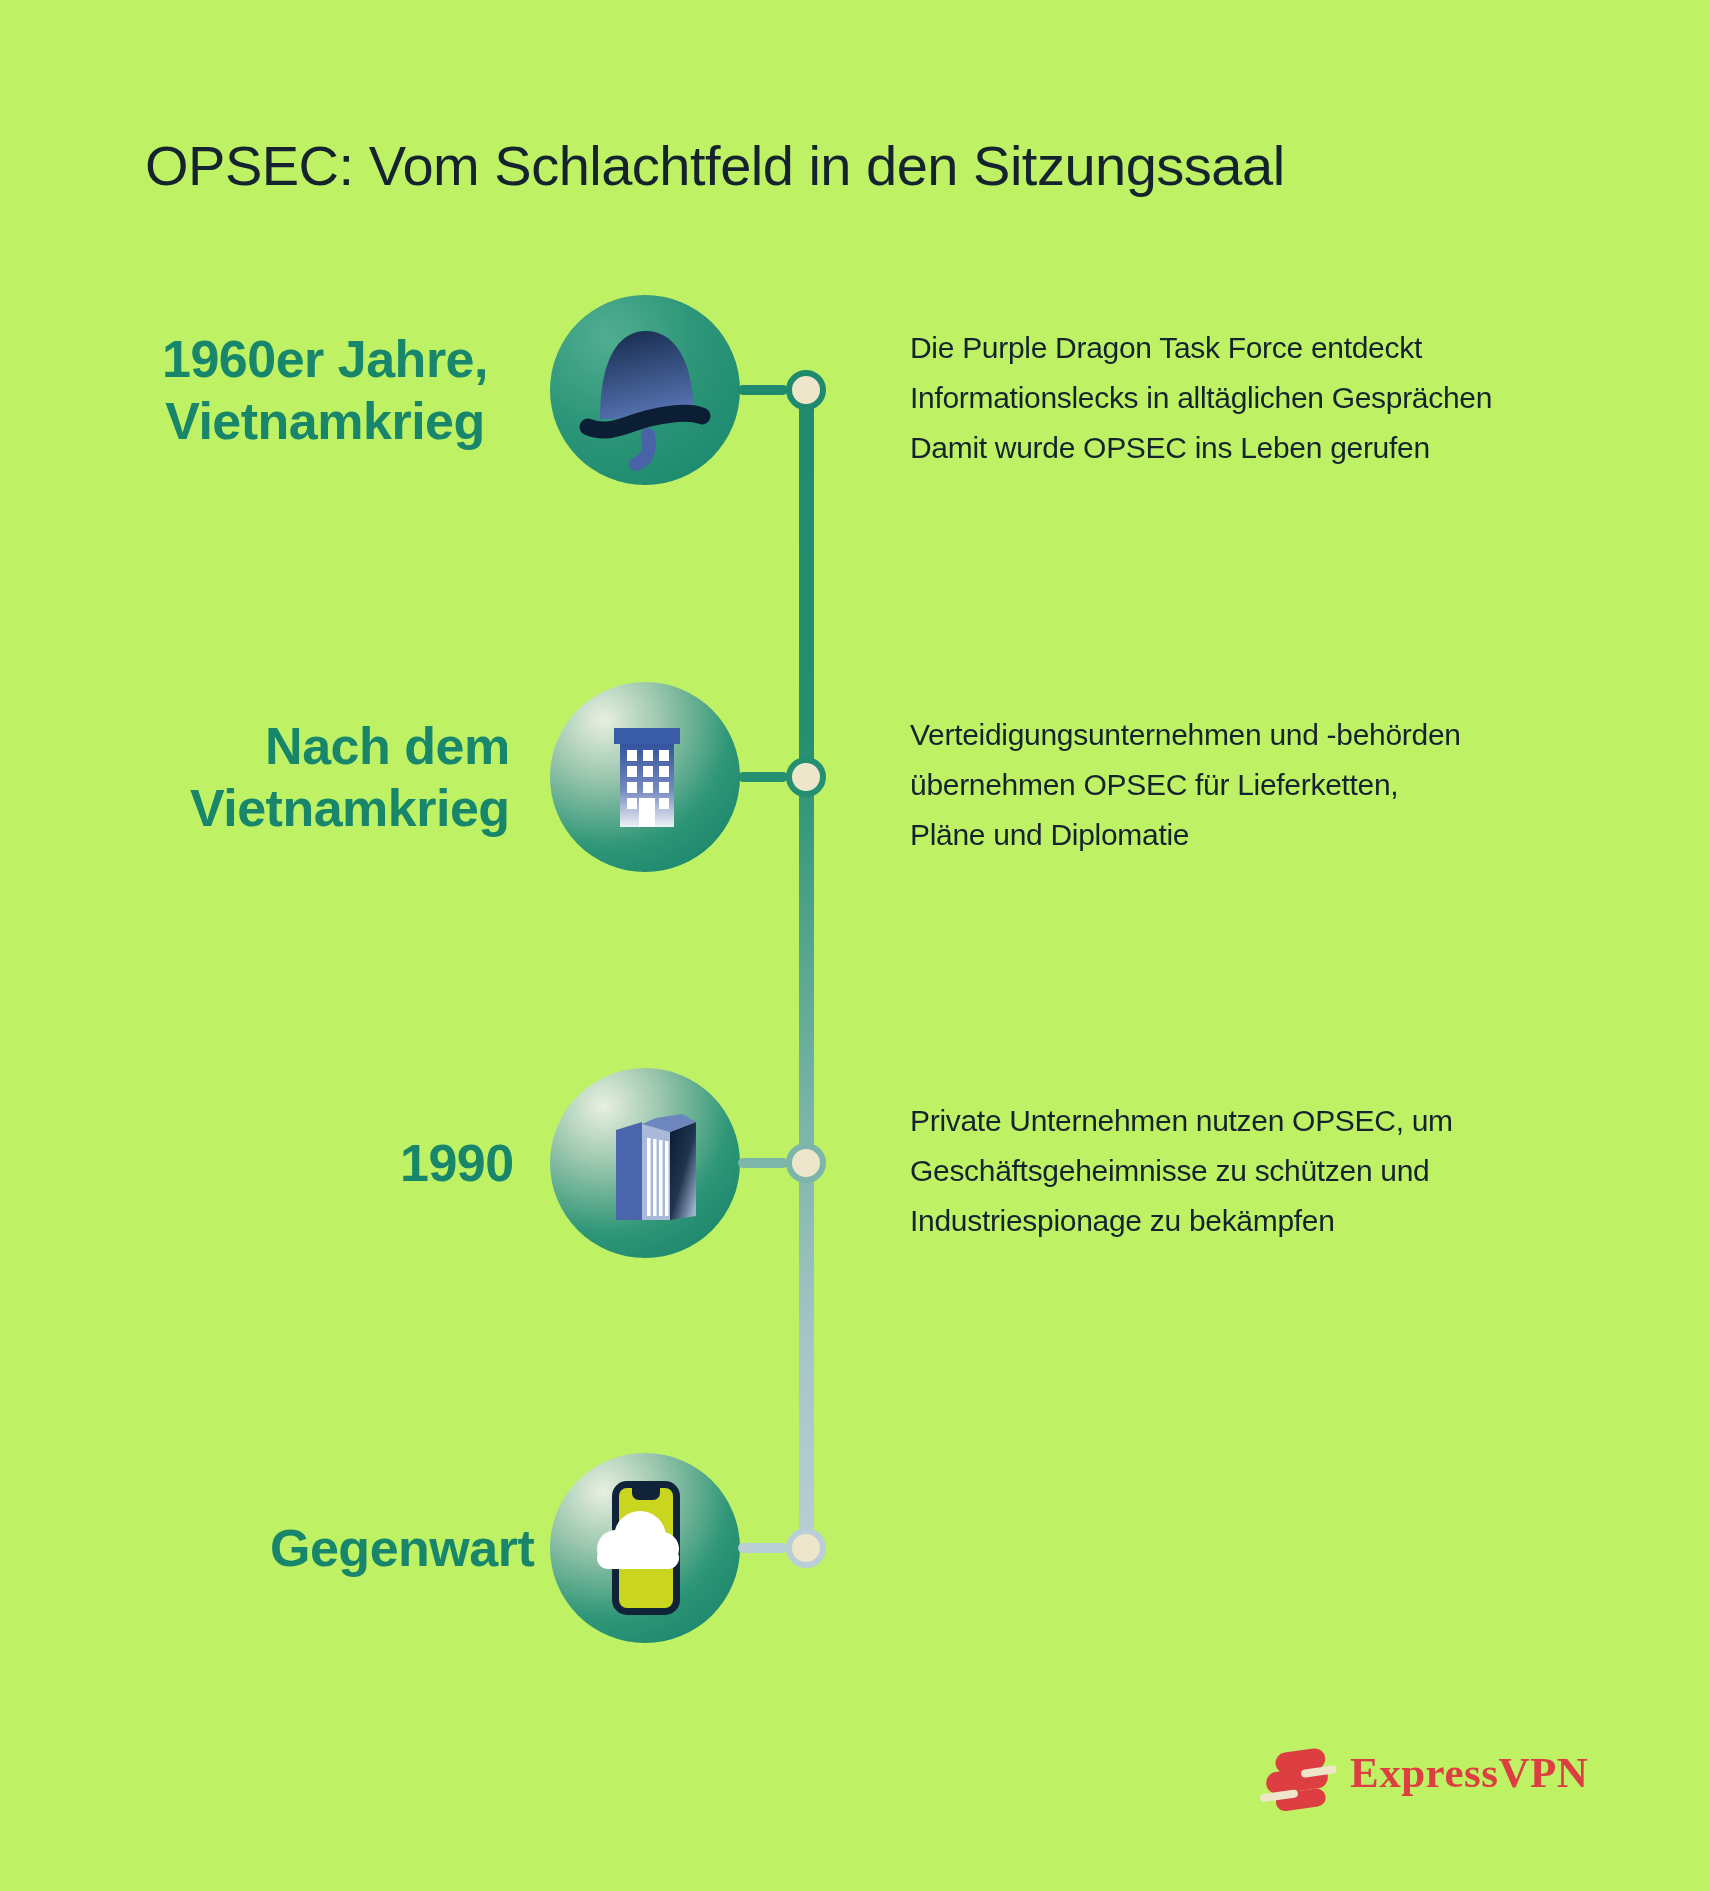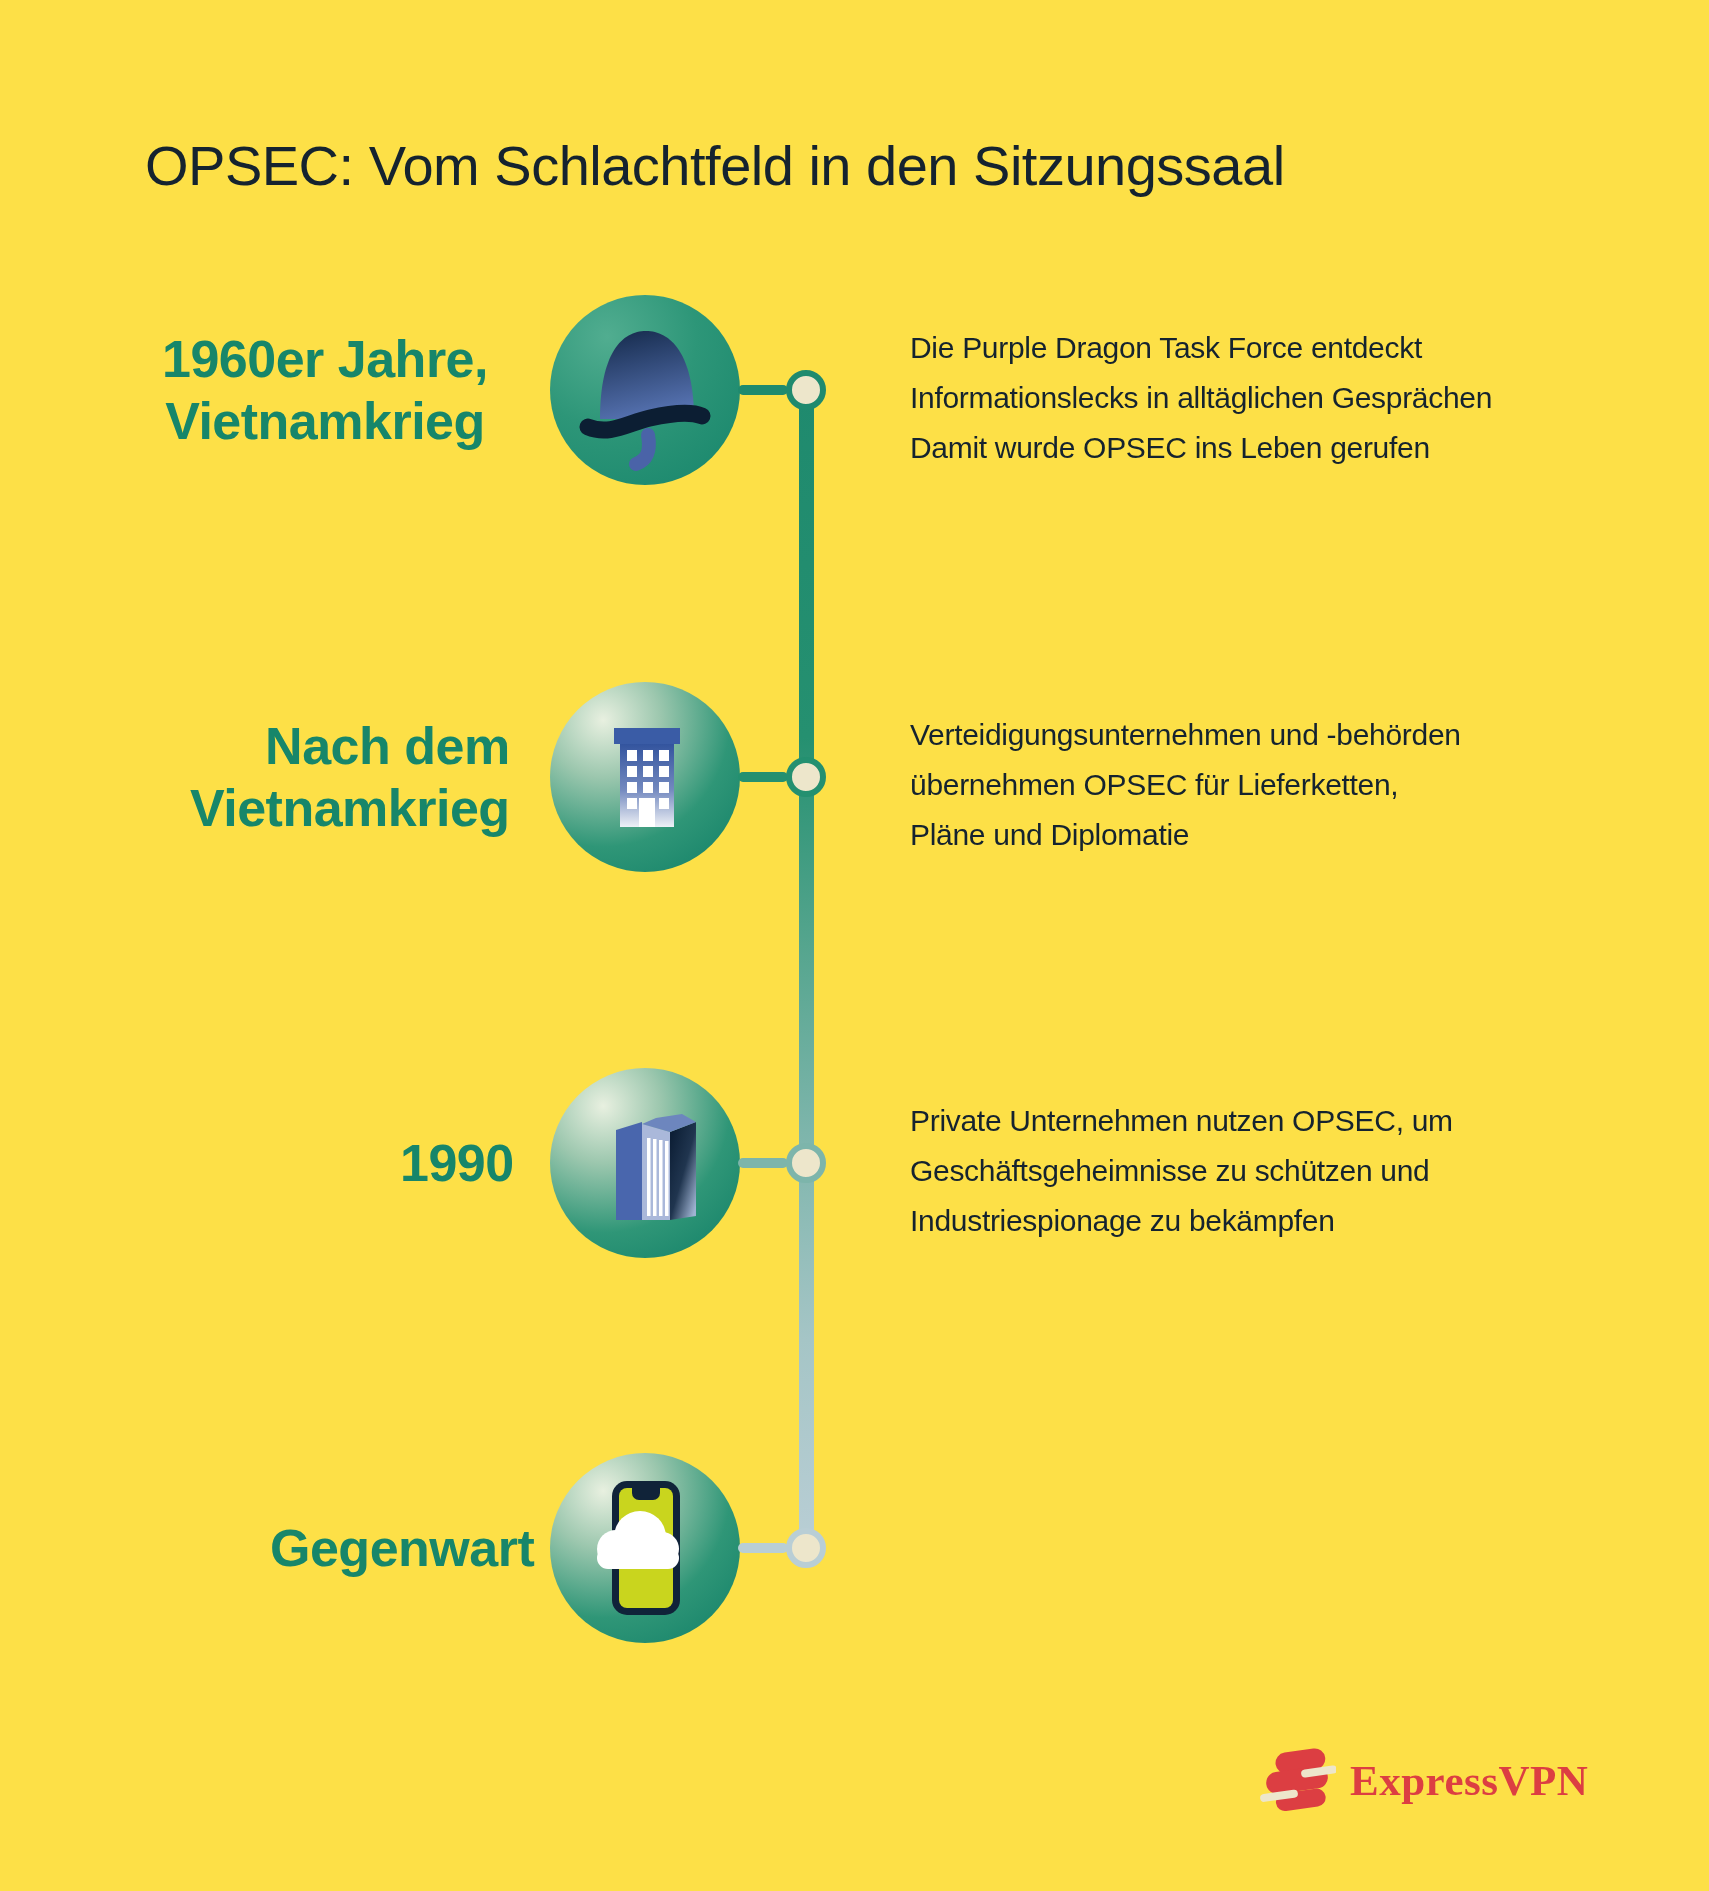--- a/index.html
+++ b/index.html
@@ -1,17 +1,17 @@
 <!DOCTYPE html>
 <html><head>
 <meta charset="utf-8">
 <style>
   html,body{margin:0;padding:0;background:#ede6cb;}
   .canvas{
-    position:relative;width:1709px;height:1891px;background:#fde047;overflow:hidden;
+    position:relative;width:1709px;height:1891px;background:#bef264;overflow:hidden;
     font-family:"Liberation Sans", sans-serif;color:#15232f;
   }
   .title{
     position:absolute;left:145px;top:96px;font-size:56px;line-height:64px;
     font-weight:400;letter-spacing:-0.5px;color:#15232f;white-space:pre-line;
   }
   
   .vline{
     position:absolute;left:799px;top:390px;width:15px;height:1158px;border-radius:8px;
     background:linear-gradient(180deg,#1f8a6e 0%,#259070 30%,#55a58e 48%,#7db5ab 64%,#a5c5c6 82%,#b9ced5 100%);
@@ -40,21 +40,21 @@
   .label.l3{left:400px;top:1163px;}
   .label.l4{left:250px;top:1548px;margin-left:20px;}
   .desc{
     position:absolute;left:910px;width:830px;transform:translateY(-50%);
     font-size:30px;line-height:50px;letter-spacing:-0.3px;color:#15232f;white-space:pre-line;
   }
   .d1{top:398px;} .d2{top:785px;} .d3{top:1171px;} .d4{top:1556px;}
   .p1{top:295px;} .p2{top:682px;} .p3{top:1068px;} .p4{top:1453px;}
   .s1{top:385px;} .s2{top:772px;} .s3{top:1158px;} .s4{top:1543px;}
   .r1{top:370px;} .r2{top:757px;} .r3{top:1143px;} .r4{top:1528px;}
-  .logo{position:absolute;left:1260px;top:1748px;display:flex;align-items:center;}
+  .logo{position:absolute;left:1260px;top:1748px;display:flex;align-items:flex-start;}
   .logomark{width:76px;height:64px;}
   .wordmark{
     font-family:"Liberation Serif", serif;font-weight:600;font-size:43px;
     color:#dc3e42;margin-left:14px;letter-spacing:0.5px;
   }
 </style>
 </head>
 <body>
 
 <div class="canvas">

